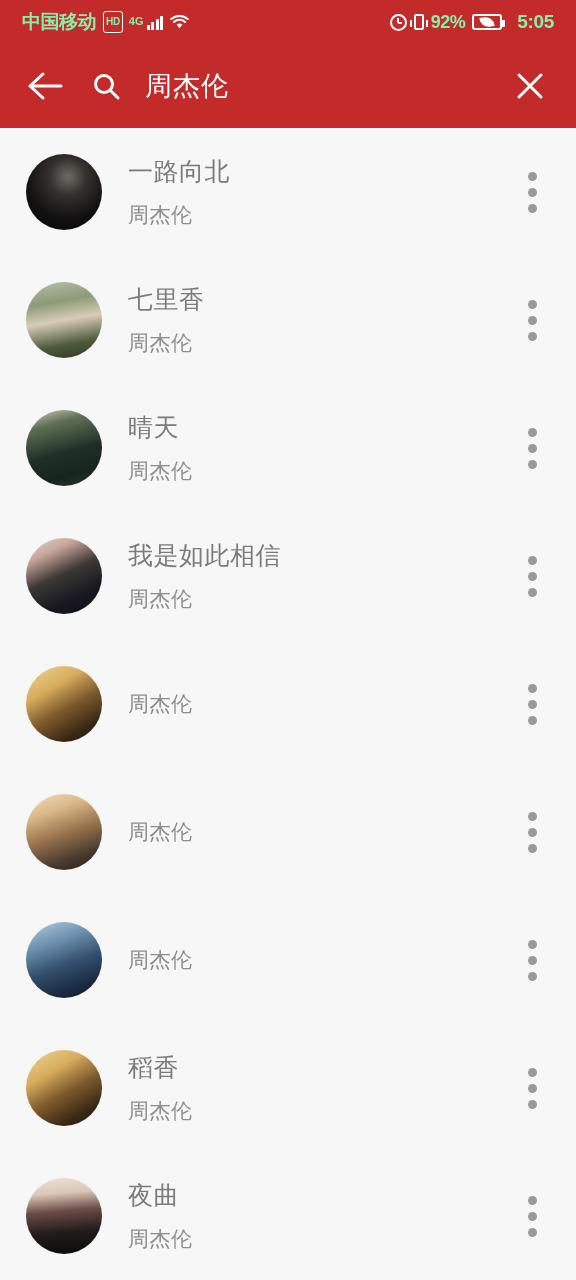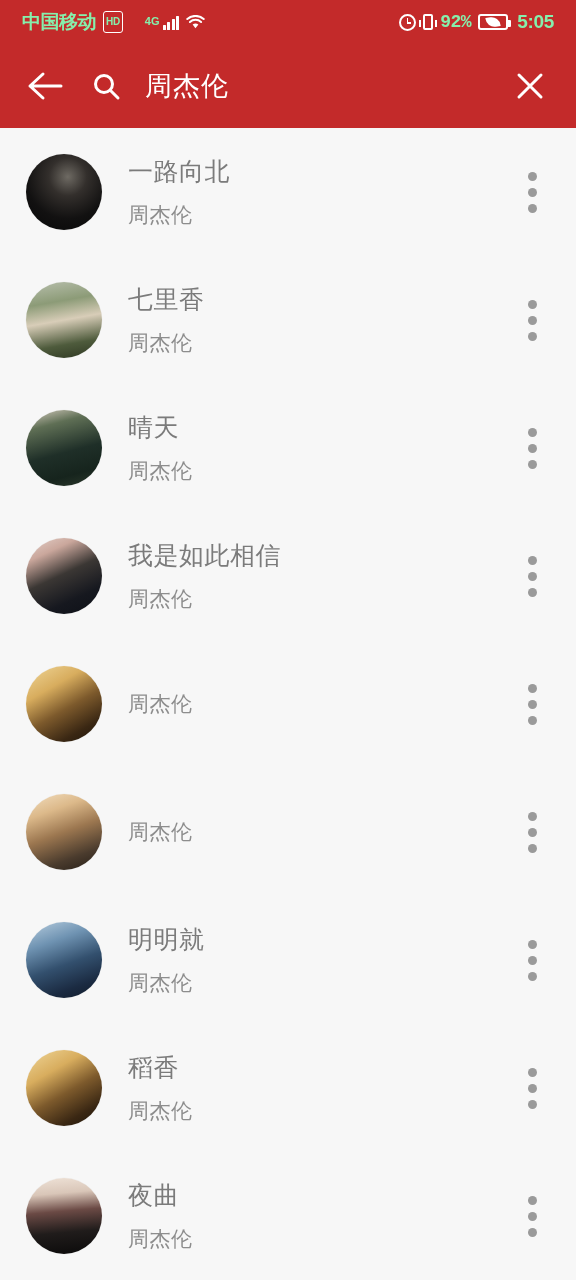--- a/index.html
+++ b/index.html
@@ -19,39 +19,39 @@
     padding:0 22px;
   }
   .sb-left, .sb-right { display:flex; align-items:center; }
   .sb-left { gap:4px; }
   .sb-right { gap:7px; }
   .carrier { font-size:19px; font-weight:700; letter-spacing:-0.5px; }
   .hd-badge {
     font-size:10px; font-weight:700; border:1.6px solid #fff; border-radius:3px;
     padding:4px 2px; line-height:12px; margin-left:3px; letter-spacing:-0.3px;
   }
-  .net-4g { font-size:11px; font-weight:700; margin-left:18px; align-self:flex-start; margin-top:6px; }
+  .net-4g { font-size:11px; font-weight:700; margin-left:2px; align-self:flex-start; margin-top:6px; }
   .bars { display:flex; align-items:flex-end; gap:1.5px; height:15px; margin-left:-1px; }
   .bars i { display:block; width:3px; background:#fff; border-radius:0.5px; }
   .bars i:nth-child(1){height:5px;} .bars i:nth-child(2){height:8px;}
   .bars i:nth-child(3){height:11px;} .bars i:nth-child(4){height:14px;}
   .wifi { width:19px; height:15px; position:relative; margin-left:3px; }
   .clockicon { width:17px; height:17px; border:2px solid #fff; border-radius:50%; position:relative; }
   .clockicon:before{content:"";position:absolute;width:1.6px;height:5px;background:#fff;left:5.5px;top:2.5px;}
   .clockicon:after{content:"";position:absolute;width:4px;height:1.6px;background:#fff;left:6px;top:6.5px;}
   .vibicon { width:10px;height:16px;border:2px solid #fff;border-radius:2px;position:relative; }
   .vibdash { position:absolute; top:4px; width:2px; height:7px; background:#fff; }
-  .batt-pct { font-size:18px; font-weight:700; letter-spacing:-0.5px;font-family:Liberation Mono, monospace; }
+  .batt-pct { font-size:18px; font-weight:700; letter-spacing:-0.5px; }
   .batt {
     width:30px; height:16px; border:2px solid #fff; border-radius:3px;
     position:relative; display:flex; align-items:center; justify-content:center;
   }
   .batt:after{content:"";position:absolute;right:-5px;top:4px;width:3px;height:7px;background:#fff;border-radius:0 1px 1px 0;}
   .leaf { width:14px;height:10px;background:#fff;border-radius:0 9px 0 9px; transform:rotate(-8deg);}
-  .sb-time { font-size:19px; font-weight:700; letter-spacing:-0.3px; margin-left:2px; }
+  .sb-time { font-size:19px; font-weight:700; letter-spacing:-0.3px; margin-left:8px; }
 
   
   .appbar {
     position:absolute; top:44px; left:0; width:576px; height:84px;
     background:#c32a2a; display:flex; align-items:center;
   }
   .back-btn { width:64px; height:64px; margin-left:14px; display:flex; align-items:center; justify-content:center; cursor:pointer;}
   .search-wrap { display:flex; align-items:center; flex:1; margin-left:14px; gap:24px; }
   .query-text { color:#fff; font-size:27px; letter-spacing:1px; }
   .close-btn { width:64px; height:64px; margin-right:14px; display:flex; align-items:center; justify-content:center; cursor:pointer;}
@@ -209,21 +209,20 @@
         </div>
         <div class="kebab">
           <span></span>
           <span></span>
           <span></span>
         </div>
       </div>
       <div class="row">
         <div class="cover art6"></div>
         <div class="meta">
-          <div class="title">明明就</div>
           <div class="artist">周杰伦</div>
         </div>
         <div class="kebab">
           <span></span>
           <span></span>
           <span></span>
         </div>
       </div>
       <div class="row">
         <div class="cover art7"></div>

